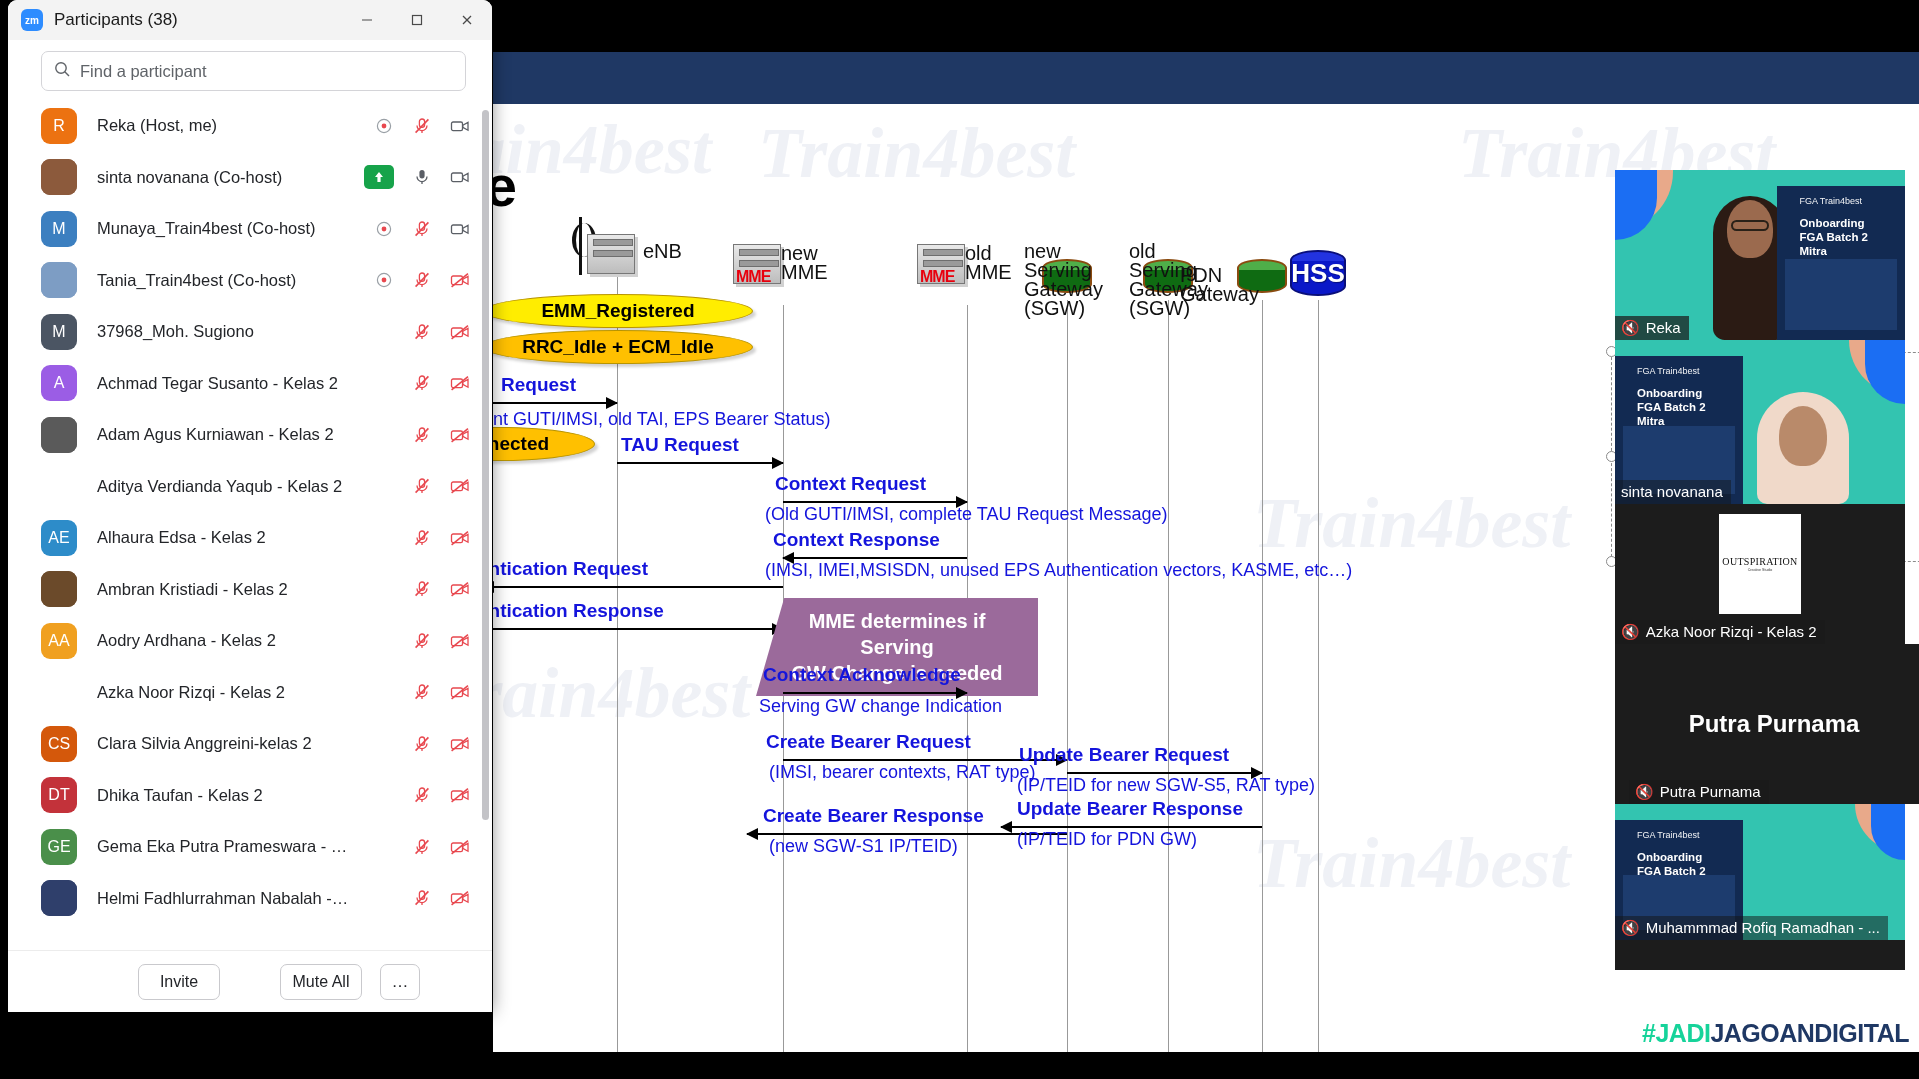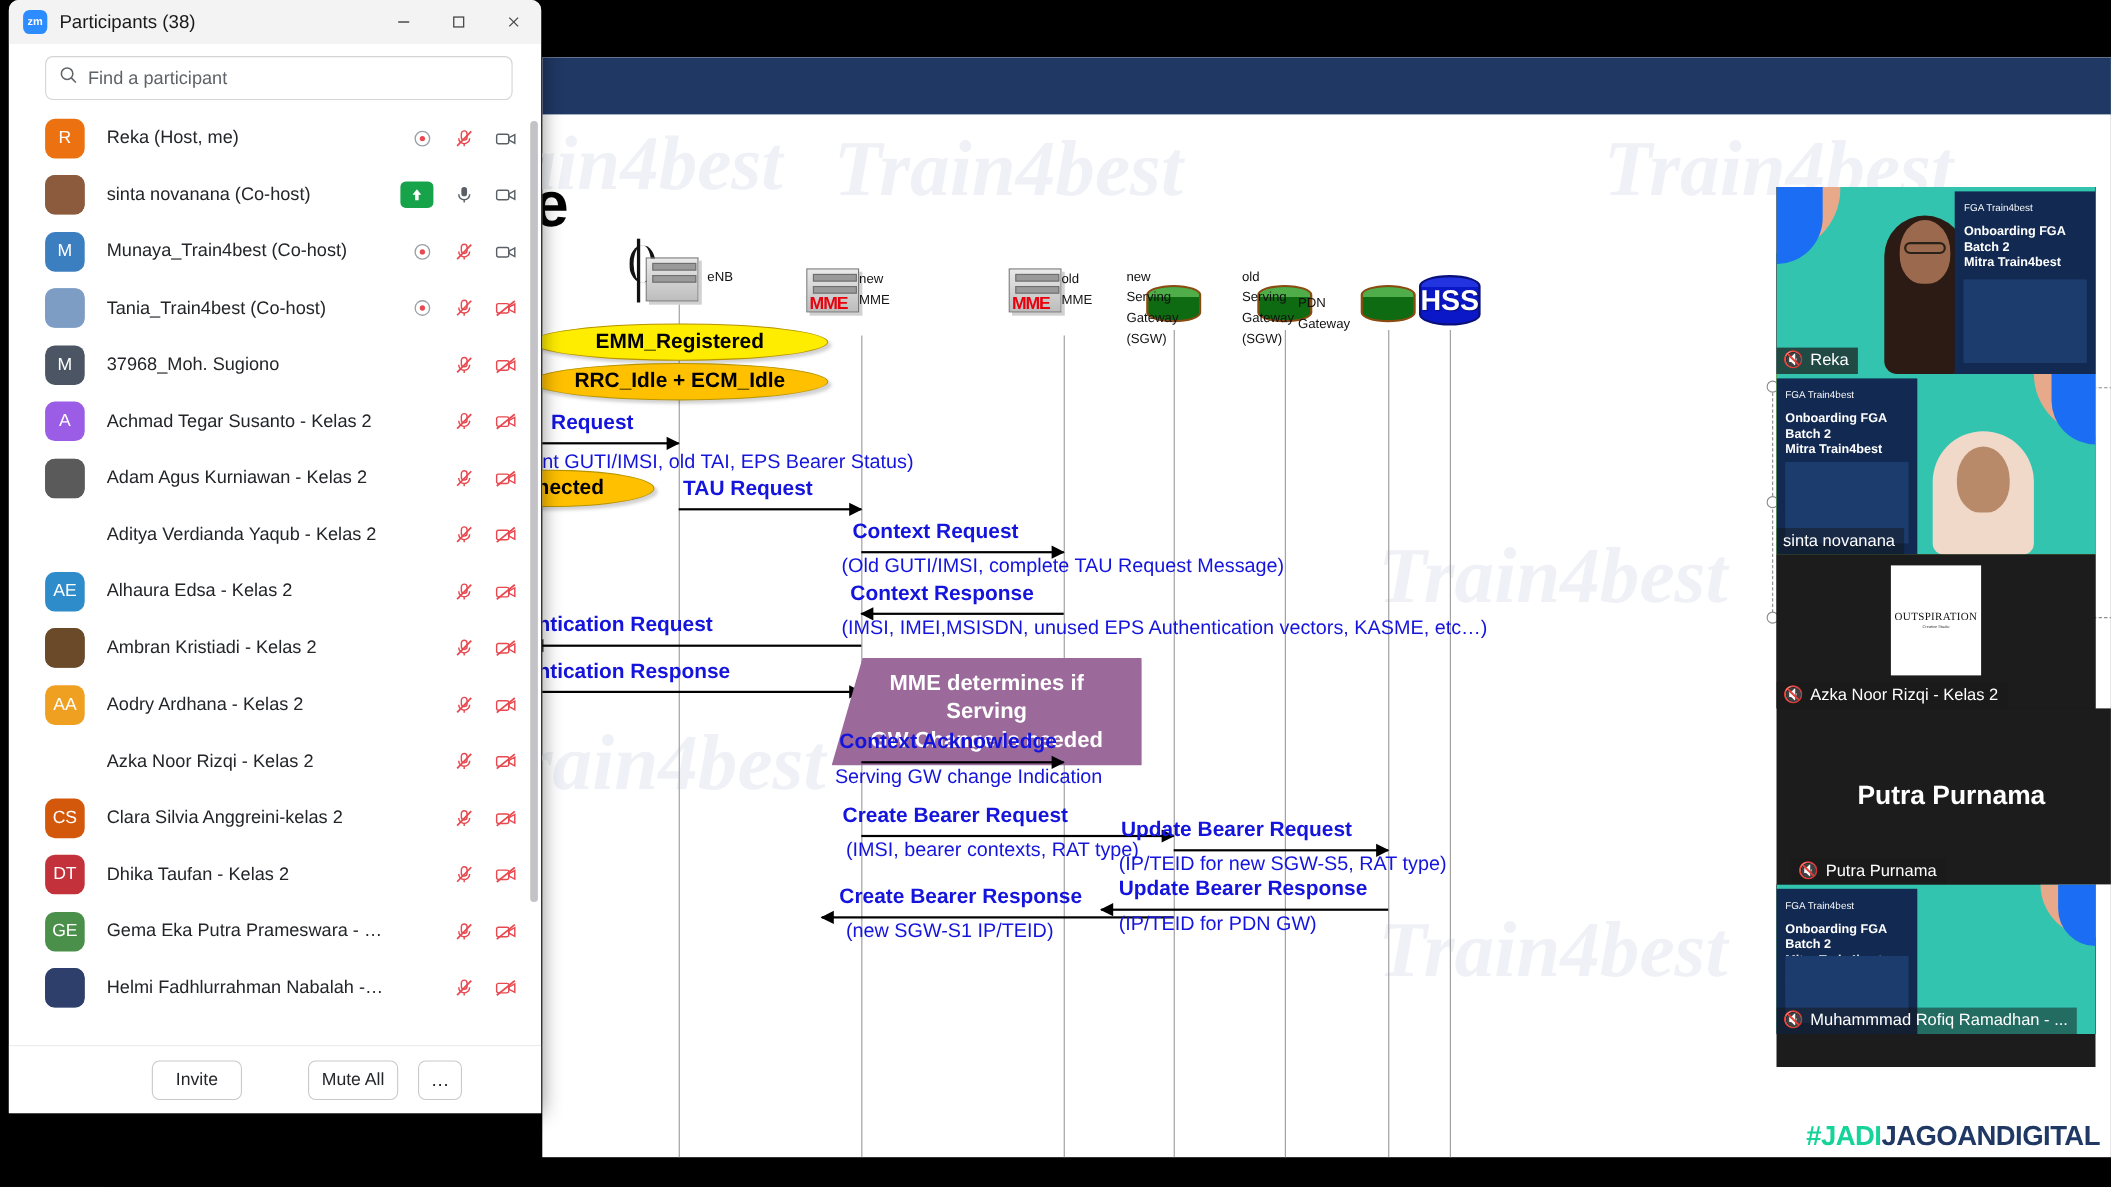--- a/index.html
+++ b/index.html
@@ -38,21 +38,21 @@
   }
 
   #slide-title {
     position:absolute; left:-130px; top:100px;
     font-size:58px; font-weight:bold; color:#000; letter-spacing:-1px;
     white-space:nowrap;
   }
 
   
   .node { position:absolute; }
-  .node .nlabel { position:absolute; font-size:12px; color:#111; line-height:19px; white-space:nowrap; }
+  .node .nlabel { position:absolute; font-size:20px; color:#111; line-height:19px; white-space:nowrap; }
 
   .server {
     width:48px; height:40px; position:relative;
     background:linear-gradient(180deg,#e9e9e9,#bdbdbd);
     border:1px solid #777;
     box-shadow:3px 3px 0 rgba(0,0,0,.18);
   }
   .server:before{
     content:""; position:absolute; left:5px; top:4px; width:38px; height:5px;
     background:#9a9a9a; border:1px solid #6e6e6e;
@@ -162,22 +162,22 @@
   .namebar {
     position:absolute; left:0; bottom:0; max-width:100%;
     background:rgba(26,26,26,.72); color:#fff; font-size:15px;
     padding:3px 8px 4px 6px; display:flex; align-items:center; gap:6px;
     white-space:nowrap; overflow:hidden; text-overflow:ellipsis;
   }
   .mutedot { color:#ff5c5c; font-size:15px; line-height:15px; }
 
   .bg-teal { background:#33c4b0; }
   .poster {
-    position:absolute; left:0; top:4px; bottom:0; width:42%;
-    background:#122a52; color:#fff; padding:9px 8px; font-size:10px; line-height:12px;
+    position:absolute; left:0; top:16px; bottom:0; width:42%;
+    background:#122a52; color:#fff; padding:9px 22px; font-size:10px; line-height:12px;
   }
   .poster .logos { display:flex; gap:5px; align-items:center; margin-bottom:9px; opacity:.95; font-size:9px;}
   .poster .ptitle { font-weight:bold; font-size:11.5px; line-height:14px; }
   .poster .pdate { font-size:7.5px; margin-top:7px; opacity:.9; }
   .poster .pic { position:absolute; left:8px; right:8px; bottom:10px; height:46%; background:#1d3c6e; }
   .head {
     position:absolute; border-radius:50% 50% 44% 44%;
   }
 
   

